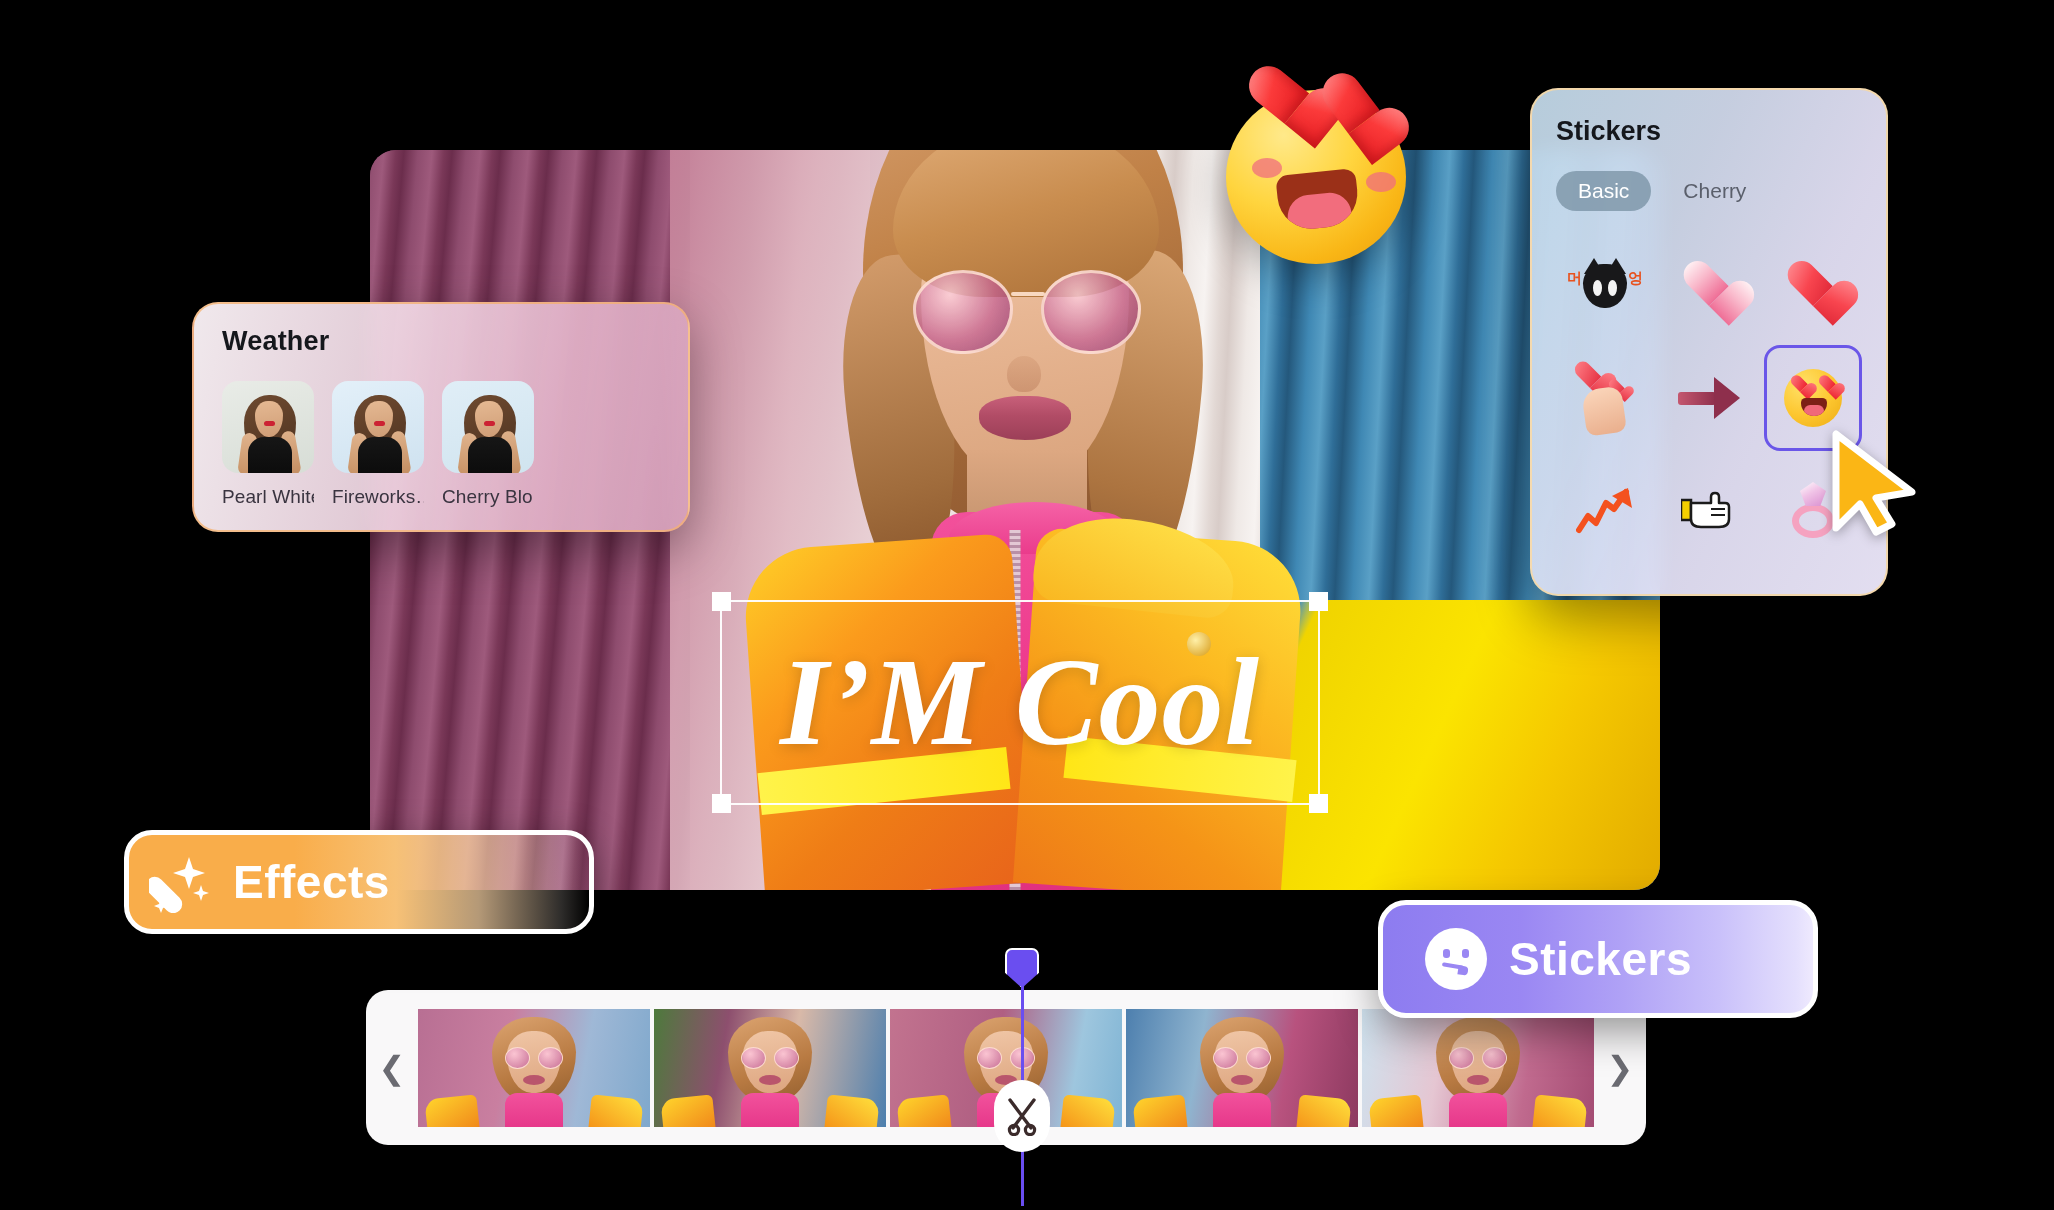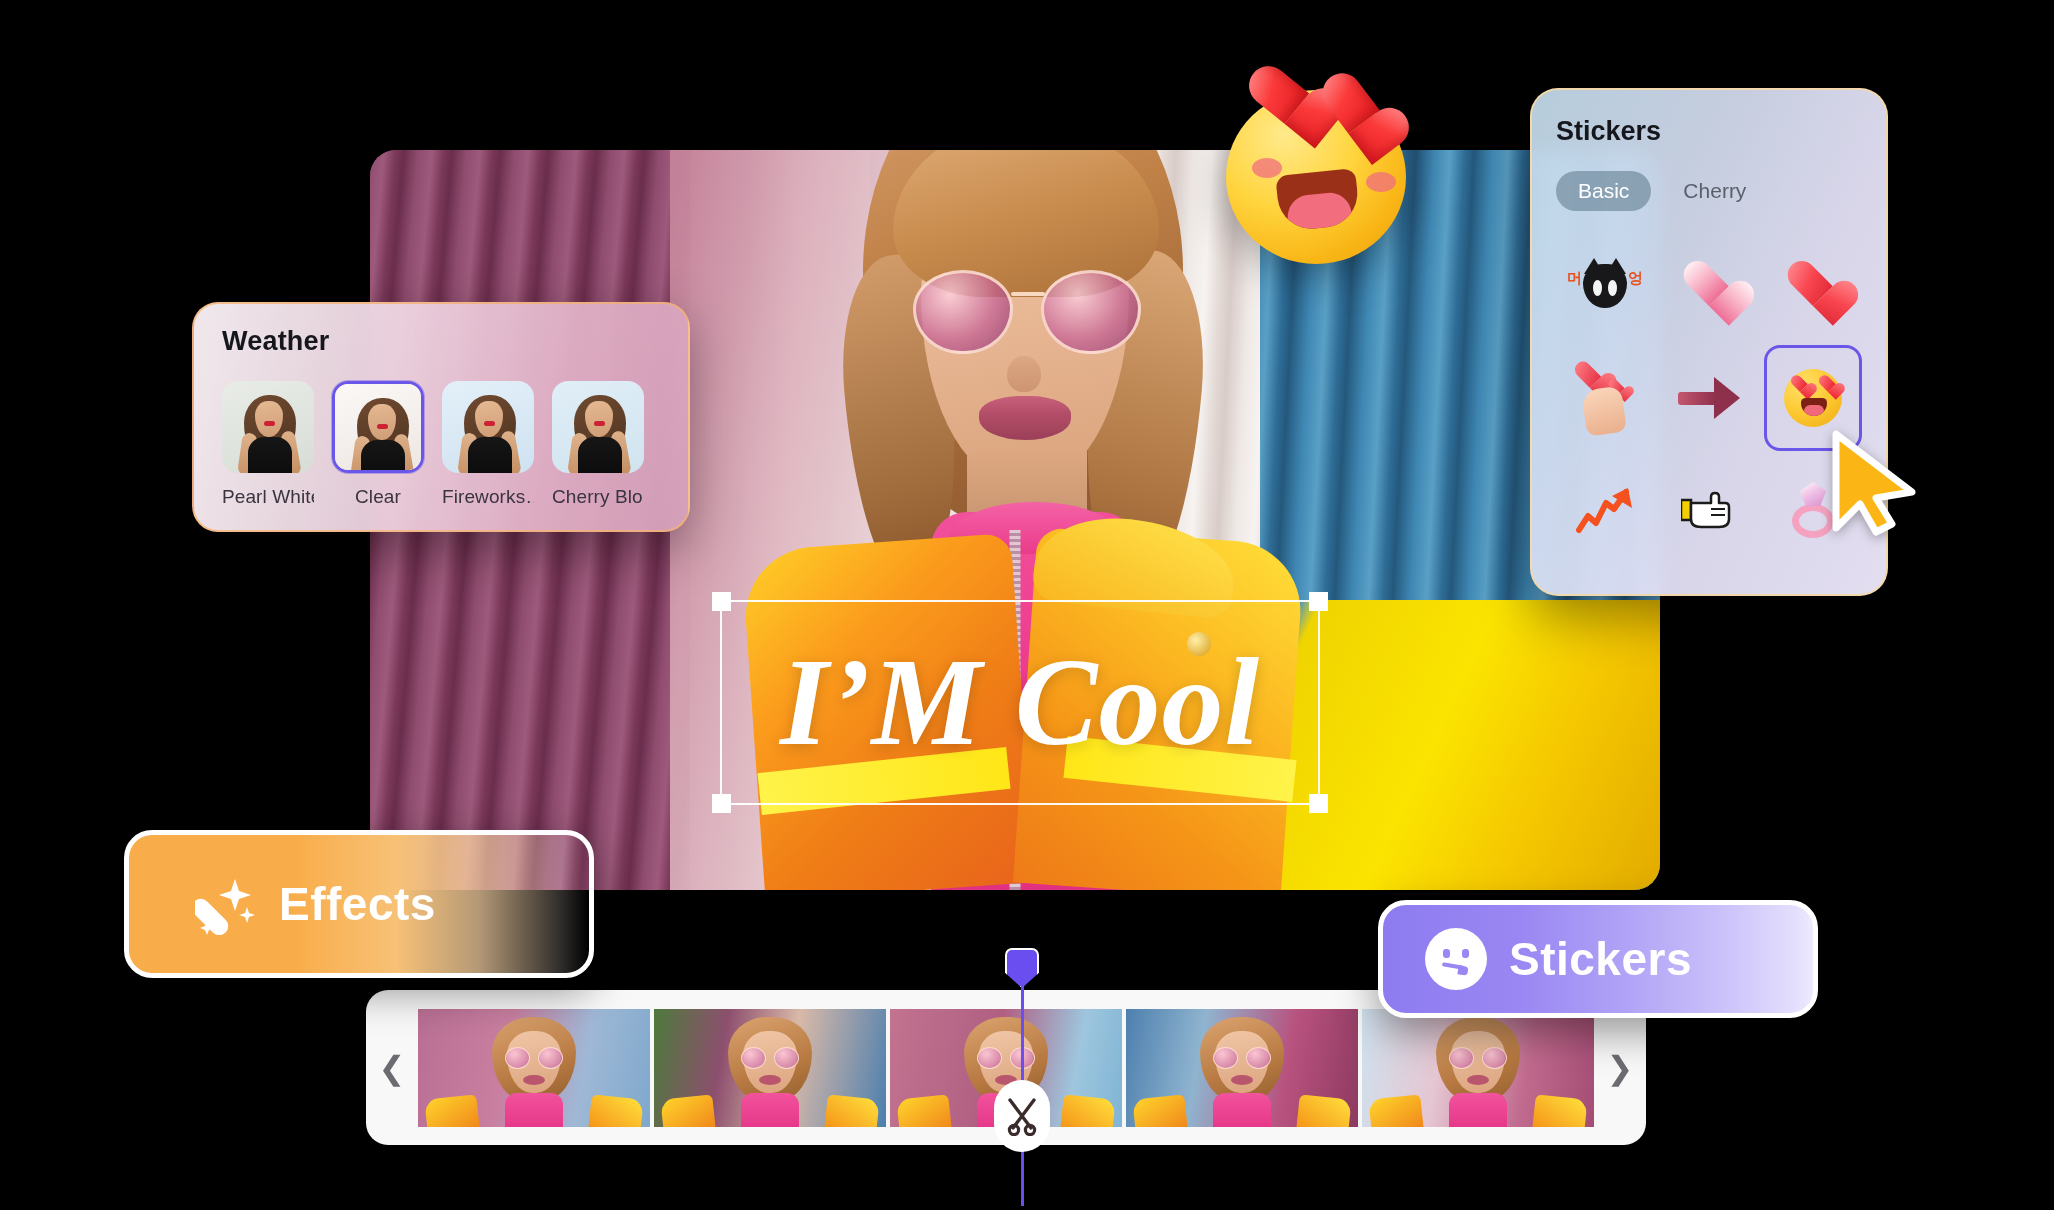--- a/index.html
+++ b/index.html
@@ -448,28 +448,28 @@
   .fe-cheek {
     position: absolute; width: 30px; height: 20px; border-radius: 50%;
     background: rgba(240,110,125,.75);
   }
   .fe-cheek.l { left: 34px; top: 90px; }
   .fe-cheek.r { left: 148px; top: 104px; }
 
   
   .effects-btn {
     position: absolute; left: 124px; top: 830px;
-    width: 470px; height: 148px;
+    width: 470px; height: 104px;
     border-radius: 28px;
     border: 5px solid #fff;
     background: linear-gradient(90deg,
       #f9ad4a 0%, #f9ad4a 36%, #f7c176 58%,
       rgba(250,212,165,.72) 76%, rgba(255,245,235,.18) 94%, rgba(255,255,255,0) 100%);
     display: flex; align-items: center; gap: 22px;
-    padding-left: 66px;
+    padding-left: 20px;
     box-shadow: 0 14px 40px rgba(0,0,0,.4);
     z-index: 25;
   }
   .effects-label {
     font-size: 46px; font-weight: 700; color: #fff; letter-spacing: .5px;
   }
 
   
   .stickers-btn {
     position: absolute; left: 1378px; top: 900px;
@@ -651,34 +651,20 @@
             <div class="tp-armL"></div>
             <div class="tp-armR"></div>
             <div class="tp-body"></div>
             <div class="tp-face"></div>
             <div class="tp-lip"></div>
           </div>
         </div>
         <div class="filter-label">Pearl White</div>
       </div>
 
-      <div class="filter-item selected">
-        <div class="filter-thumb">
-          <div class="thumb-portrait">
-            <div class="tp-bg" style="background:linear-gradient(160deg,#fbf8f6,#ede7e3)"></div>
-            <div class="tp-hair"></div>
-            <div class="tp-armL"></div>
-            <div class="tp-armR"></div>
-            <div class="tp-body"></div>
-            <div class="tp-face"></div>
-            <div class="tp-lip"></div>
-          </div>
-        </div>
-        <div class="filter-label">Clear</div>
-      </div>
 
       <div class="filter-item">
         <div class="filter-thumb">
           <div class="thumb-portrait">
             <div class="tp-bg" style="background:linear-gradient(160deg,#e3f0f9,#cfe2f0)"></div>
             <div class="tp-hair"></div>
             <div class="tp-armL"></div>
             <div class="tp-armR"></div>
             <div class="tp-body"></div>
             <div class="tp-face"></div>

